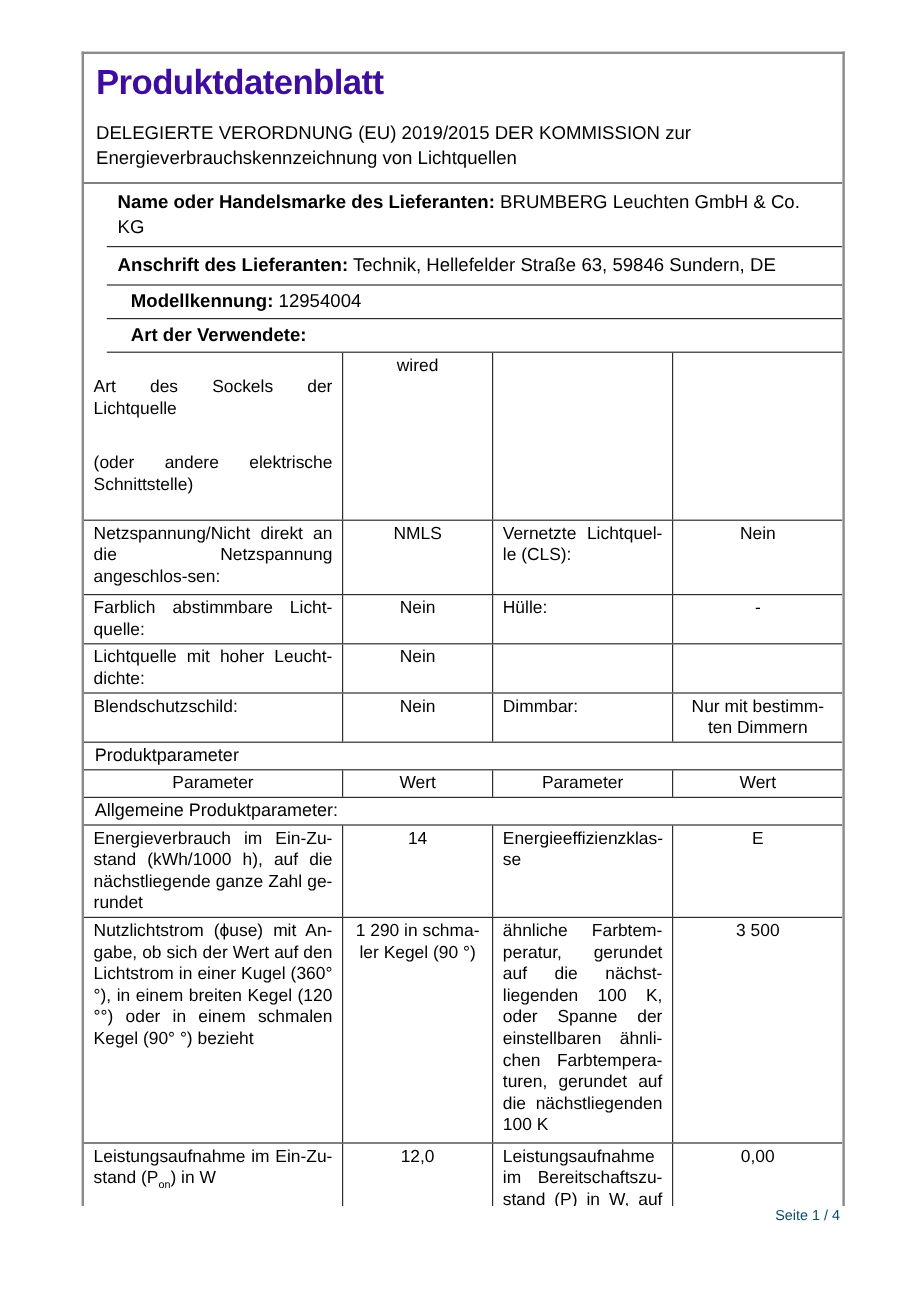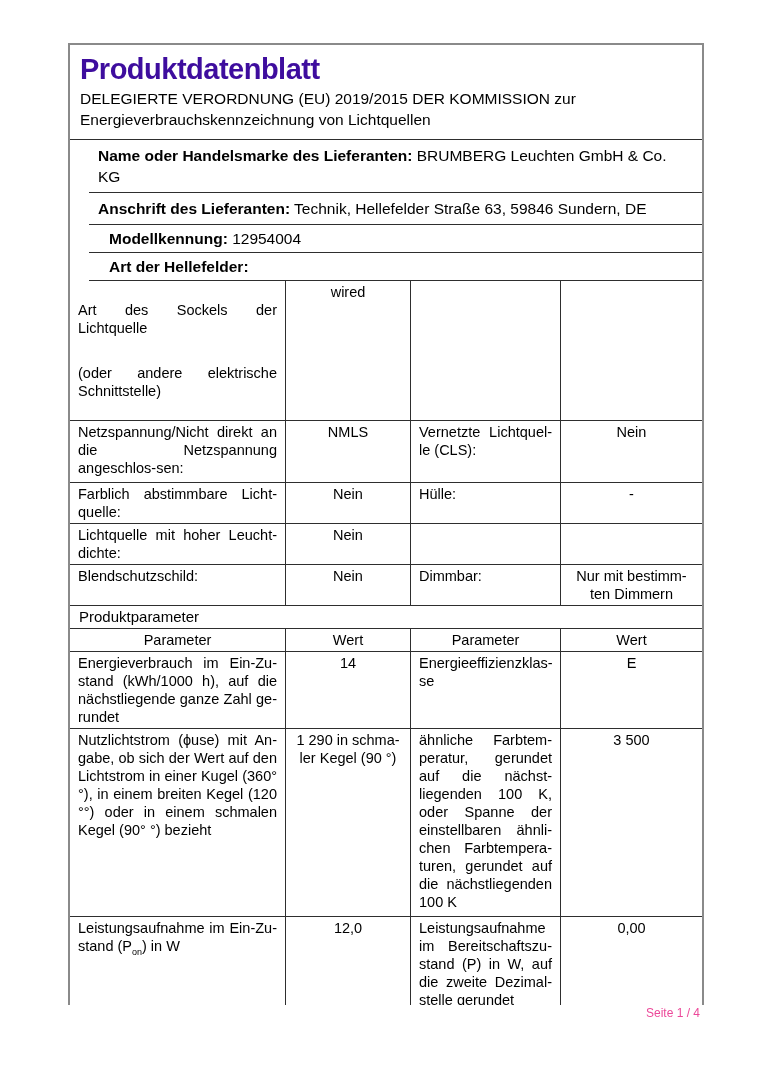--- a/index.html
+++ b/index.html
@@ -23,21 +23,21 @@
   .row { border-bottom: 1px solid #2e2e2e; }
   .title-block { padding: 7px 10px 9px 10px; min-height: 88px; }
   h1.title {
     color: #3e0d9e;
     font-size: 29px;
     line-height: 34px;
     font-weight: bold;
     letter-spacing: -0.5px;
   }
   .reg {
-    margin-top: 2px;
+    margin-top: 15px;
     font-size: 15.5px;
     line-height: 21px;
     max-width: 600px;
   }
   .kv {
     padding: 5px 9px;
     font-size: 15.5px;
     line-height: 21px;
     min-height: 31px;
     margin-left: 19px;
@@ -68,21 +68,21 @@
   .c.param { text-align: justify; }
   .c.value { text-align: center; }
   .c.hdr { text-align: center; }
   .para2 { margin-top: 9px; }
   sub { font-size: 0.62em; line-height: 0; }
   .footer {
     position: absolute;
     top: 1006px;
     right: 64px;
     font-size: 12px;
-    color: #ec4899;
+    color: #0c4a6e;
   }
 </style>
 </head>
 <body>
 
 <div class="doc">
 
   <div class="row title-block">
     <h1 class="title">Produktdatenblatt</h1>
     <p class="reg">DELEGIERTE VERORDNUNG (EU) 2019/2015 DER KOMMISSION zur Energieverbrauchskennzeichnung von Lichtquellen</p>
@@ -97,21 +97,21 @@
     <span class="lbl">Anschrift des Lieferanten:</span>
     <span class="val">Technik, Hellefelder Straße 63, 59846 Sundern, DE</span>
   </div>
 
   <div class="row kv compact">
     <span class="lbl">Modellkennung:</span>
     <span class="val">12954004</span>
   </div>
 
   <div class="row kv compact">
-    <span class="lbl">Art der Hellefelder:</span>
+    <span class="lbl">Art der Verwendete:</span>
   </div>
 
 
   <div class="row g">
     <div class="c param">
       <div>Art des Sockels der Lichtquelle</div>
       <div class="para2">(oder andere elektrische Schnittstelle)</div>
     </div>
     <div class="c value">wired</div>
     <div class="c param"></div>
@@ -148,20 +148,21 @@
 
   <div class="row sect">Produktparameter</div>
 
   <div class="row g">
     <div class="c hdr">Parameter</div>
     <div class="c hdr">Wert</div>
     <div class="c hdr">Parameter</div>
     <div class="c hdr">Wert</div>
   </div>
 
+  <div class="row sect">Allgemeine Produktparameter:</div>
 
   <div class="row g">
     <div class="c param">Energieverbrauch im Ein-Zu-stand (kWh/1000 h), auf die nächstliegende ganze Zahl ge-rundet</div>
     <div class="c value">14</div>
     <div class="c param">Energieeffizienzklas-se</div>
     <div class="c value">E</div>
   </div>
 
   <div class="row g" style="min-height:188px">
     <div class="c param">Nutzlichtstrom (ϕuse) mit An-gabe, ob sich der Wert auf den Lichtstrom in einer Kugel (360° °), in einem breiten Kegel (120 °°) oder in einem schmalen Kegel (90° °) bezieht</div>

